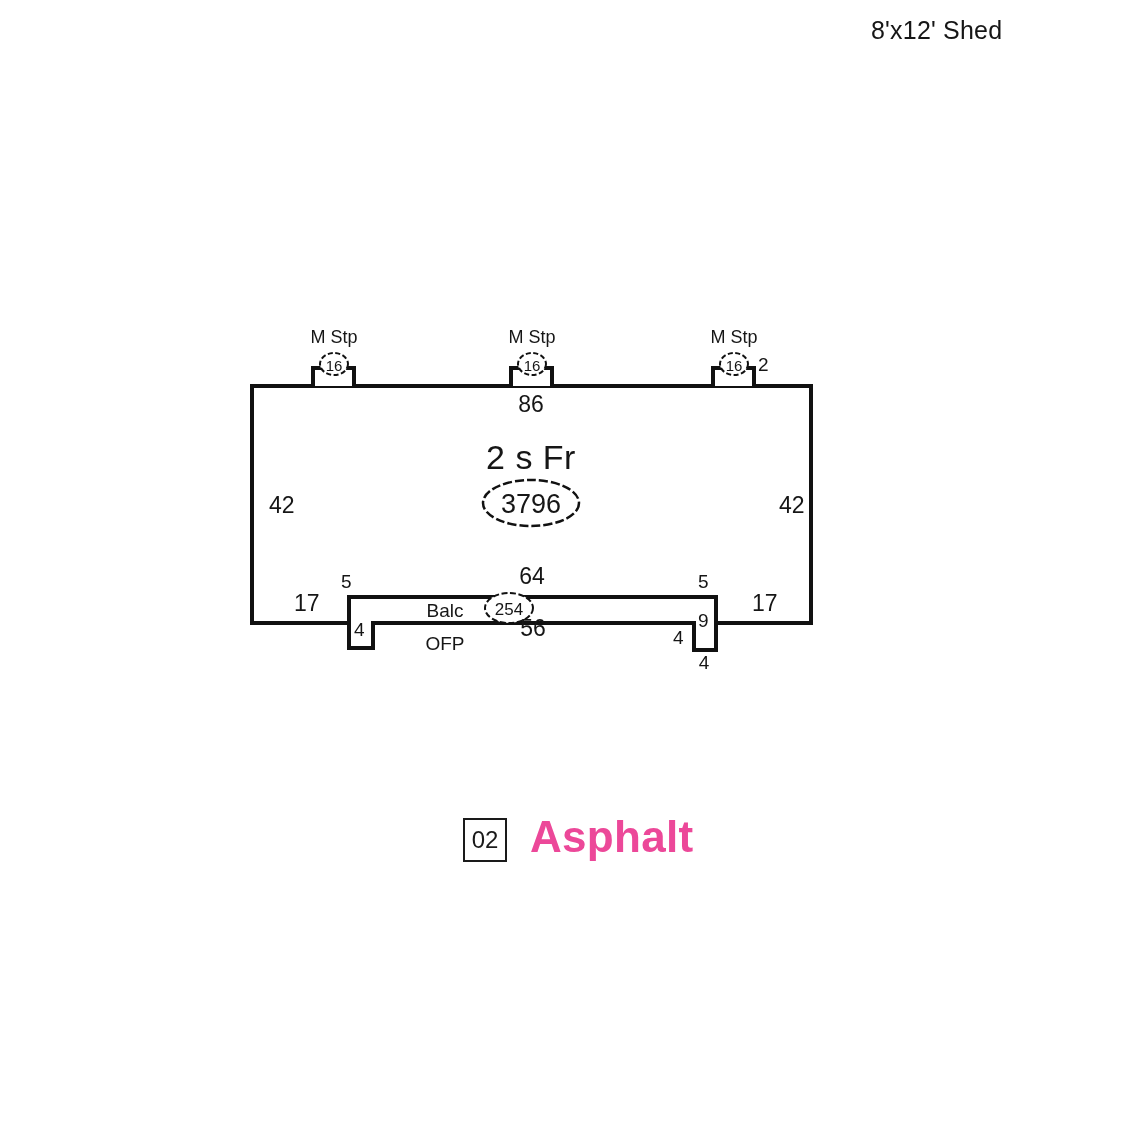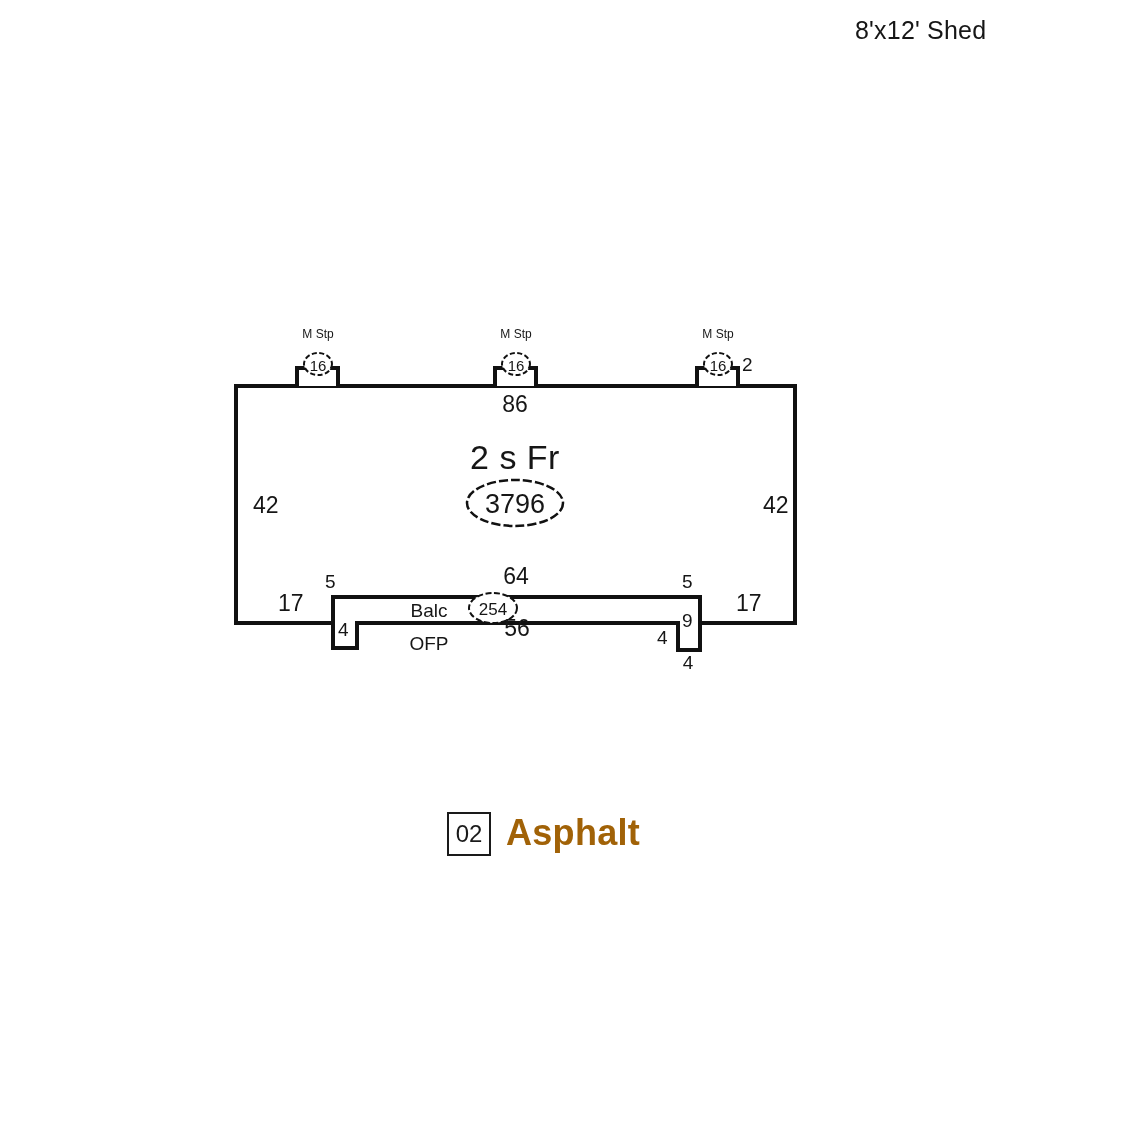--- a/index.html
+++ b/index.html
@@ -14,20 +14,21 @@
     position: relative;
     overflow: hidden;
     font-family: "Liberation Sans", sans-serif;
     color: #111111;
     -webkit-font-smoothing: antialiased;
   }
 
   .sketch-root {
     position: absolute;
     inset: 0;
+    margin-left: 16px;
   }
 
   
   .txt {
     position: absolute;
     white-space: nowrap;
     line-height: 1;
     color: #161616;
   }
   .txt.c { transform: translateX(-50%); }
@@ -47,48 +48,48 @@
     width: 1135px;
     height: 1135px;
   }
 
   
   .dim      { font-size: 23px; }
   .dim-sm   { font-size: 19px; }
   .structure-label { font-size: 34px; letter-spacing: 0.5px; }
   .area-label { font-size: 27px; text-align: center; }
   .area-label-sm { font-size: 17px; }
-  .mstp-label { font-size: 12px; }
+  .mstp-label { font-size: 18px; }
   .stoop-num { font-size: 15px; }
   .use-label { font-size: 19px; }
 
   
   .legend {
     position: absolute;
     left: 447px;
     top: 812px;
     display: flex;
-    align-items: flex-start;
-    gap: 15px;
+    align-items: flex-end;
+    gap: 23px;
   }
   .legend-code-box {
     width: 44px;
     height: 44px;
     border: 2px solid #1a1a1a;
     display: flex;
     align-items: center;
     justify-content: center;
     font-size: 24px;
     color: #1a1a1a;
     box-sizing: border-box;
   }
   .legend-text {
-    font-size: 36px;
+    font-size: 44px;
     font-weight: bold;
-    color: #a16207;
+    color: #ec4899;
     letter-spacing: 0.3px;
   }
 
   
   .footer {
     position: absolute;
     left: 0;
     top: 1047px;
     width: 1135px;
     text-align: center;

